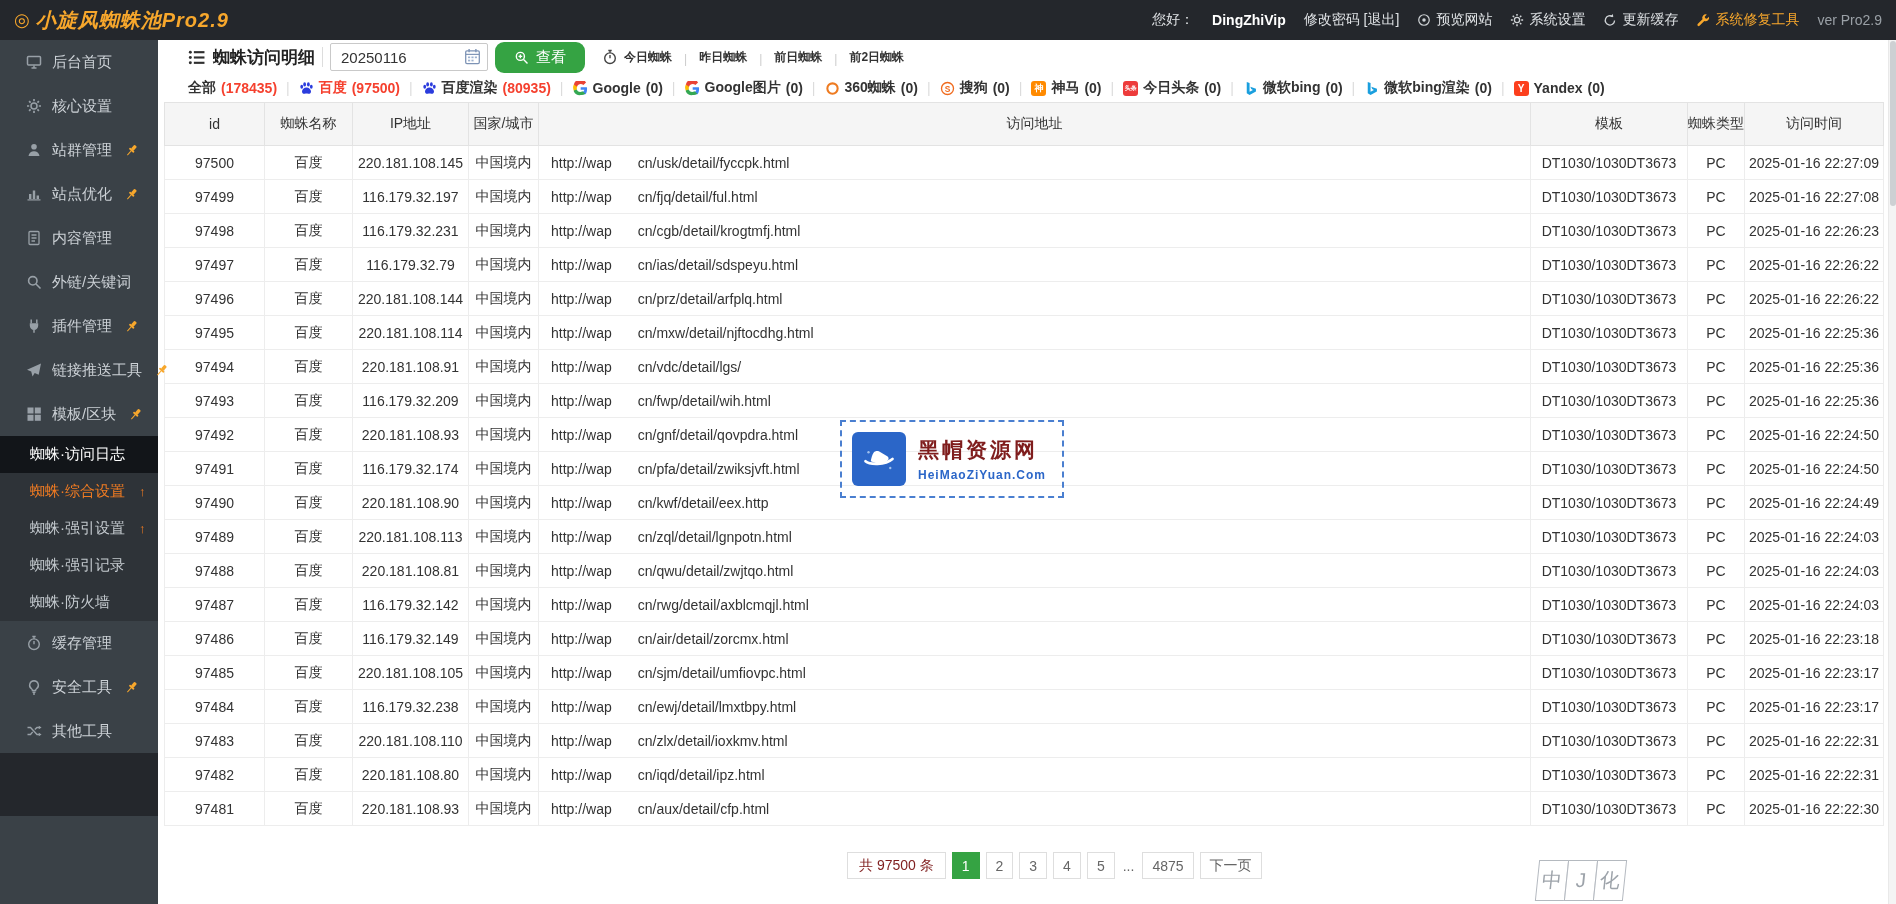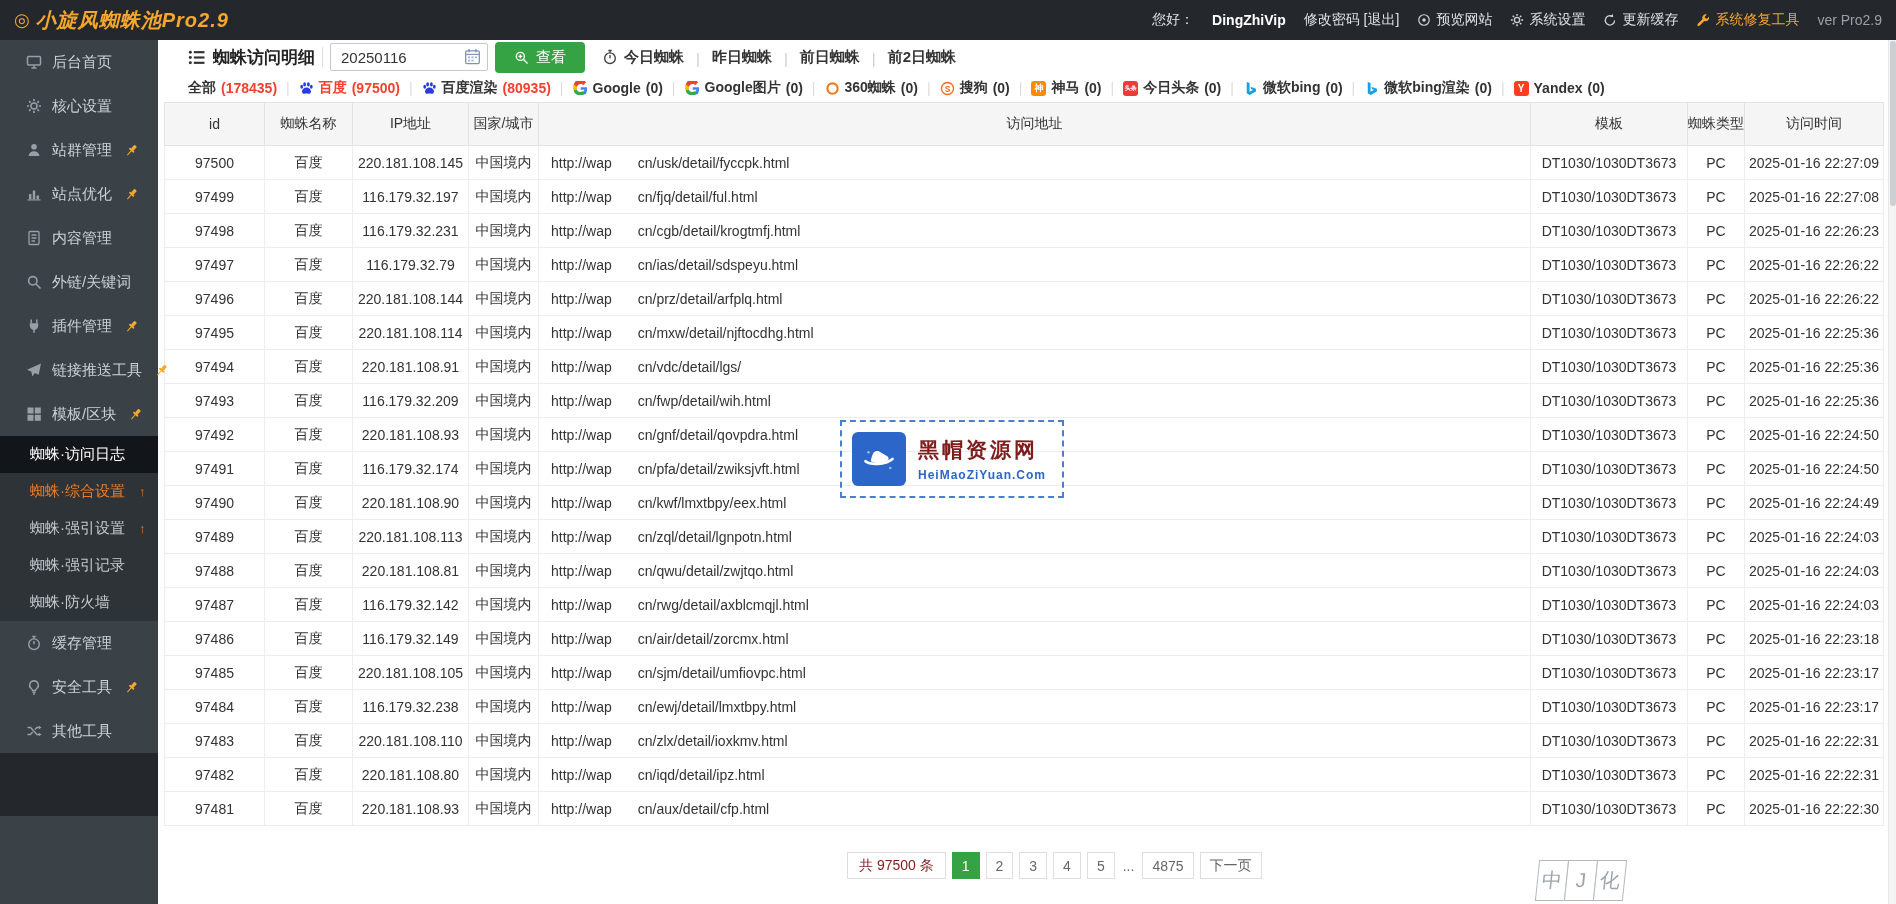--- a/index.html
+++ b/index.html
@@ -39,23 +39,23 @@
 
   .toolbar{display:flex;align-items:center;height:34px;padding-left:30px;gap:7px}
   .tool-title{display:flex;align-items:center;gap:8px;font-size:17px;font-weight:bold;color:#222}
   .tool-title .ic{width:17px;height:17px}
   .vsep{width:1px;height:20px;background:#ddd}
   .date-wrap{position:relative}
   .date-input{width:158px;height:28px;border:1px solid #c9c9c9;border-radius:2px;padding:0 30px 0 10px;
               font-size:15px;color:#333;font-family:inherit;outline:none}
   .cal{position:absolute;right:7px;top:5px;width:17px;height:17px}
   .btn-view{display:flex;align-items:center;gap:7px;background:#35a343;color:#fff;border:none;height:31px;
-            padding:0 19px;border-radius:4px;font-size:15px;font-family:inherit;cursor:pointer}
+            padding:0 19px;border-radius:9px;font-size:15px;font-family:inherit;cursor:pointer}
   .btn-view .ic{width:15px;height:15px}
-  .quicklinks{display:flex;align-items:flex-end;margin-left:10px;font-size:15px;font-weight:600;color:#333}
+  .quicklinks{display:flex;align-items:flex-end;margin-left:10px;font-size:12px;font-weight:600;color:#333}
   .qlink{display:flex;align-items:center;gap:6px;cursor:pointer}
   .qlink .ic{width:16px;height:16px;color:#444}
   .qsep{color:#ccc;margin:0 12px;font-weight:400}
 
   .filters{display:flex;align-items:center;height:28px;padding-left:30px;font-size:14px;font-weight:600;color:#333}
   .fitem{display:flex;align-items:center;gap:5px;cursor:pointer;white-space:nowrap}
   .fitem .ic{width:15px;height:15px}
   .fitem.active{color:#f5402e}
   .red{color:#f5402e}
   .fsep{color:#dcdcdc;margin:0 9px;font-weight:400}
@@ -646,21 +646,21 @@
           <td class="url"><span>http://wap</span><span class="censor"></span><span>cn/pfa/detail/zwiksjvft.html</span></td>
           <td>DT1030/1030DT3673</td>
           <td>PC</td>
           <td>2025-01-16 22:24:50</td>
         </tr>
         <tr>
           <td>97490</td>
           <td>百度</td>
           <td>220.181.108.90</td>
           <td class="country">中国境内</td>
-          <td class="url"><span>http://wap</span><span class="censor"></span><span>cn/kwf/lmxtbpy/eex.html</span></td>
+          <td class="url"><span>http://wap</span><span class="censor"></span><span>cn/kwf/detail/eex.http</span></td>
           <td>DT1030/1030DT3673</td>
           <td>PC</td>
           <td>2025-01-16 22:24:49</td>
         </tr>
         <tr>
           <td>97489</td>
           <td>百度</td>
           <td>220.181.108.113</td>
           <td class="country">中国境内</td>
           <td class="url"><span>http://wap</span><span class="censor"></span><span>cn/zql/detail/lgnpotn.html</span></td>

